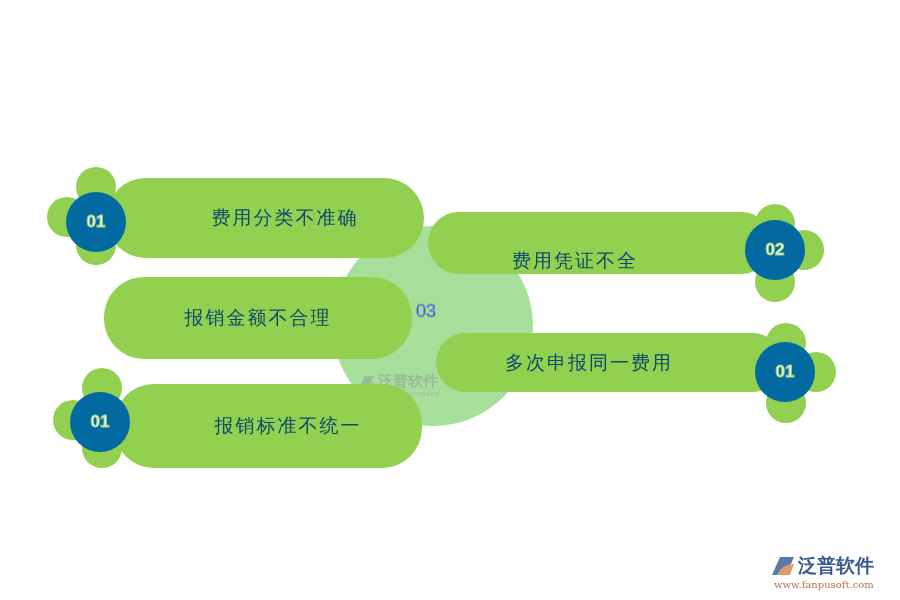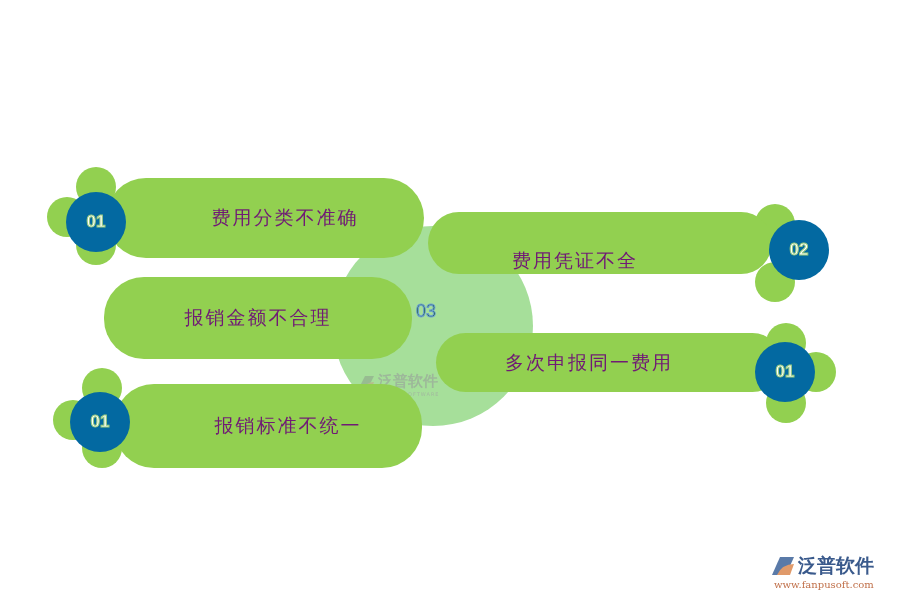--- a/index.html
+++ b/index.html
@@ -1,22 +1,22 @@
 <!DOCTYPE html>
 <html><head>
 <meta charset="utf-8">
 <style>
   html, body { margin:0; padding:0; }
   body { width:900px; height:600px; background:#ffffff; position:relative; overflow:hidden; font-family:"DejaVu Sans", sans-serif; }
   .abs { position:absolute; }
   .center-circle { left:333px; top:226px; width:200px; height:200px; border-radius:50%; background:#a6df9a; }
-  .pill { background:#92d050; border-radius:40px; color:#701a75; font-size:19px; letter-spacing:2px; display:flex; align-items:center; justify-content:center; box-sizing:border-box; }
+  .pill { background:#92d050; border-radius:40px; color:#0c4a6e; font-size:19px; letter-spacing:2px; display:flex; align-items:center; justify-content:center; box-sizing:border-box; }
   .petal { background:#92d050; border-radius:50%; }
   .badge { background:#0369a1; border-radius:50%; display:flex; align-items:center; justify-content:center; font-family:"Liberation Sans", sans-serif; font-size:17px; font-weight:bold; color:#ffffff; -webkit-text-stroke:1px #9acb7e; }
-  .num03 { font-family:"Liberation Sans", sans-serif; font-size:18px; color:#14532d; -webkit-text-stroke:1px #6a9fd4; }
+  .num03 { font-family:"Liberation Sans", sans-serif; font-size:18px; color:#701a75; -webkit-text-stroke:1px #6a9fd4; }
   .wm { color:#9aa89a; font-size:15px; font-weight:bold; opacity:0.7; }
   .wm-sub { color:#a0a8a0; font-size:5px; letter-spacing:1px; opacity:0.7; }
   .logo-text { color:#3a5a8c; font-size:19px; font-weight:bold; }
   .logo-url { color:#c0704a; font-size:10px; font-family:"DejaVu Serif", serif;text-align:center; }
 </style>
 </head>
 <body>
 
 <div class="abs center-circle"></div>
 
@@ -41,21 +41,21 @@
   </div>
 </div>
 
 <div class="abs">
   <div class="abs petal" style="left:755px;top:204px;width:40px;height:40px;"></div>
   <div class="abs petal" style="left:755px;top:262px;width:40px;height:40px;"></div>
   <div class="abs petal" style="left:784px;top:230px;width:40px;height:40px;"></div>
   <div class="abs pill" style="left:428px;top:212px;width:344px;height:62px;padding-right:50px;align-items:flex-end;">
     <span>费用凭证不全</span>
   </div>
-  <div class="abs badge" style="left:769px;top:220px;width:60px;height:60px;">
+  <div class="abs badge" style="left:745px;top:220px;width:60px;height:60px;">
     <span>02</span>
   </div>
 </div>
 
 <div class="abs">
   <div class="abs pill" style="left:104px;top:277px;width:308px;height:82px;">
     <span>报销金额不合理</span>
   </div>
   <span class="abs num03" style="left:416px;top:301px;">03</span>
 </div>

